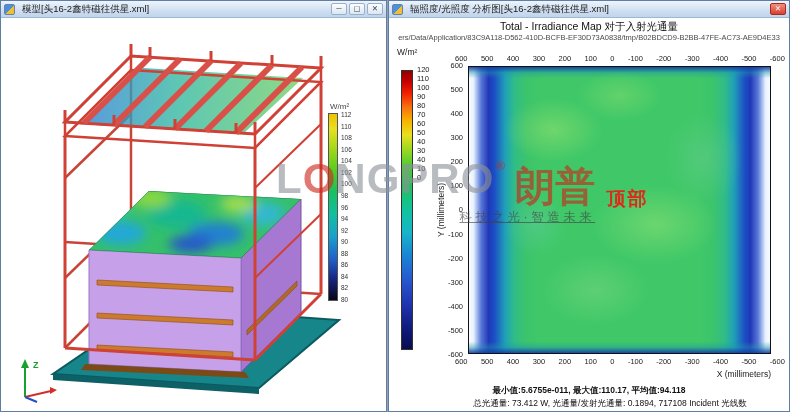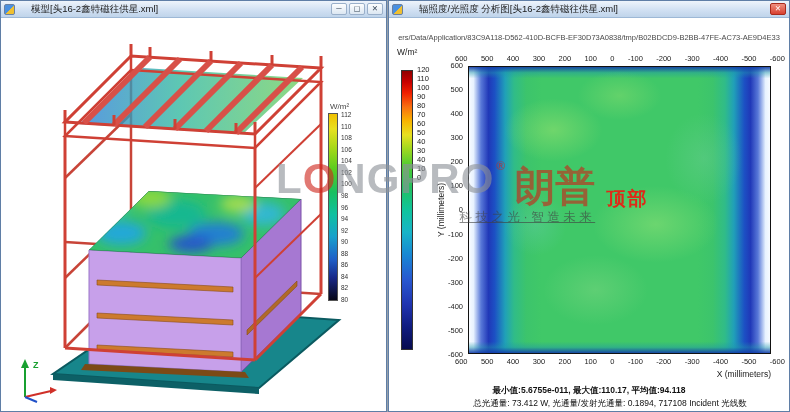--- a/index.html
+++ b/index.html
@@ -4,21 +4,21 @@
 <style>
   *{margin:0;padding:0;box-sizing:border-box;}
   body{font-family:"Liberation Sans",sans-serif;background:#666;}
   #screen{position:relative;width:790px;height:412px;background:#97a0a9;overflow:hidden;}
 
   .win{position:absolute;top:0;height:412px;background:#fff;border:1px solid #5f7ea6;display:flex;flex-direction:column;}
   #left-win{left:0;width:387px;}
   #right-win{left:388px;width:402px;}
 
   .titlebar{height:17px;background:linear-gradient(#eef4fb,#cfdff2 60%,#bfd4ea);border-bottom:1px solid #9db8d6;
-    display:flex;align-items:center;padding:0 3px;gap:16px;flex:0 0 auto;}
+    display:flex;align-items:center;padding:0 3px;gap:7px;flex:0 0 auto;}
   .titlebar .title{font-size:9.5px;color:#1a1a1a;white-space:nowrap;overflow:hidden;flex:1;}
   .app-icon{width:11px;height:11px;border-radius:2px;flex:0 0 auto;
     background:linear-gradient(135deg,#4a90e0 0 50%,#f0c030 50% 100%);border:1px solid #6a80a0;}
   .winbtns{display:flex;gap:2px;}
   .winbtn{width:16px;height:12px;font-size:7.5px;line-height:10px;text-align:center;color:#345;
     background:linear-gradient(#fdfefe,#dce7f2);border:1px solid #9ab0ca;border-radius:2px;}
   .winbtn.close-red{background:linear-gradient(#f09080,#d84030);color:#fff;border-color:#a82a1c;}
 
   
   #model-canvas{position:relative;flex:1;background:#fff;overflow:hidden;}
@@ -243,20 +243,21 @@
   <section class="win" id="right-win">
     <header class="titlebar">
       <span class="app-icon"></span>
       <span class="title">辐照度/光照度 分析图[头16-2鑫特磁往供星.xml]</span>
       <span class="winbtns">
         <span class="winbtn close-red">✕</span>
       </span>
     </header>
 
     <div id="analysis">
+      <div class="hdr-title">Total - Irradiance Map 对于入射光通量</div>
       <div class="hdr-path">ers/Data/Application/83C9A118-D562-410D-BCFB-EF30D73A0838/tmp/B02BDCD9-B2BB-47FE-AC73-AE9D4E33</div>
       <div class="unit-label">W/m²</div>
 
       <div class="cbar"></div>
       <div class="cbar-ticks">
           <span>120</span>
           <span>110</span>
           <span>100</span>
           <span>90</span>
           <span>80</span>

